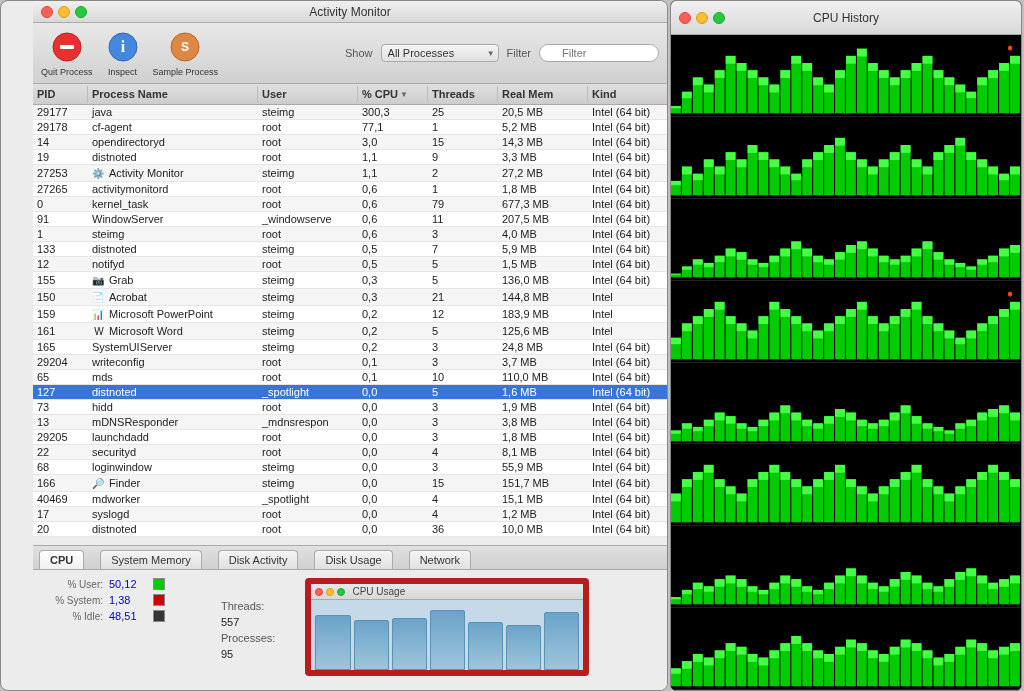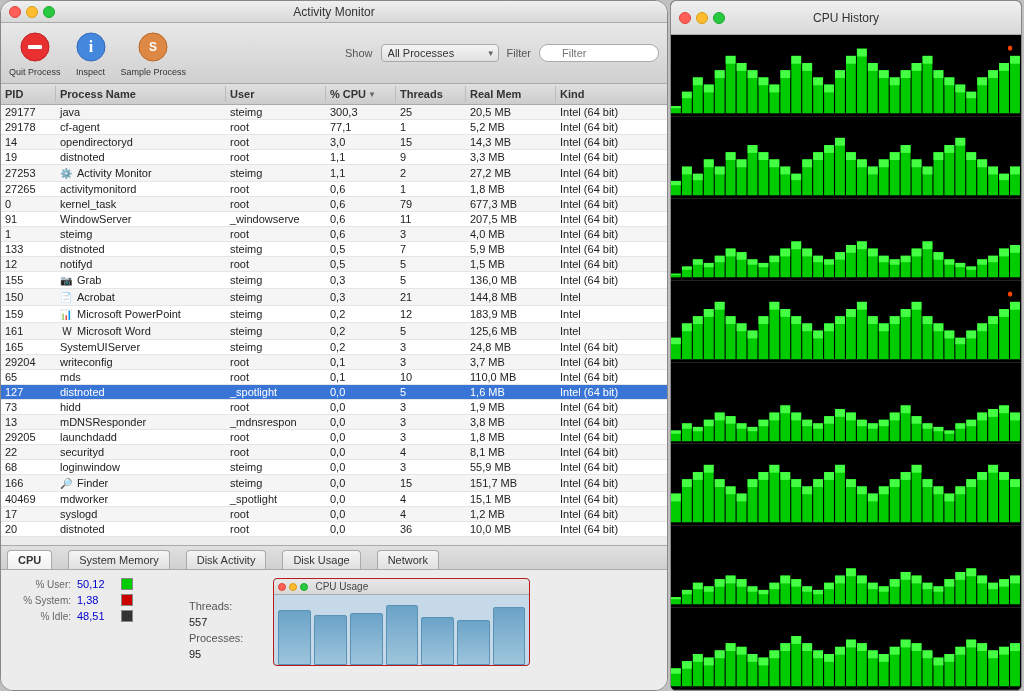--- a/index.html
+++ b/index.html
@@ -13,24 +13,25 @@
       height: 691px;
       overflow: hidden;
     }
 
     
     .main-window {
       width: 668px;
       height: 691px;
       background: #ececec;
       border: 1px solid #888;
-      border-radius: 13px;
+      border-radius: 8px;
       display: flex;
       flex-direction: column;
       overflow: hidden;
+      padding-left: 32px;
     }
 
     .title-bar {
       height: 22px;
       background: linear-gradient(to bottom, #f0f0f0, #d8d8d8);
       border-bottom: 1px solid #aaa;
       display: flex;
       align-items: center;
       padding: 0 8px;
       position: relative;
@@ -294,24 +295,24 @@
       gap: 4px;
       font-size: 11px;
       flex-direction: column;
     }
 
     .tp-label { color: #555; }
     .tp-value { color: #222; font-weight: 500; }
 
     
     .cpu-usage-chart {
-      border: 1px solid #b91c1c;
+      border: 6px solid #b91c1c;
       border-radius: 4px;
       background: #1a1a2e;
-      width: 257px;
+      width: 284px;
       position: relative;
       overflow: hidden;
     }
 
     .cpu-bars-container {
       display: flex;
       align-items: flex-end;
       padding: 4px 4px 0;
       gap: 3px;
       height: 70px;

